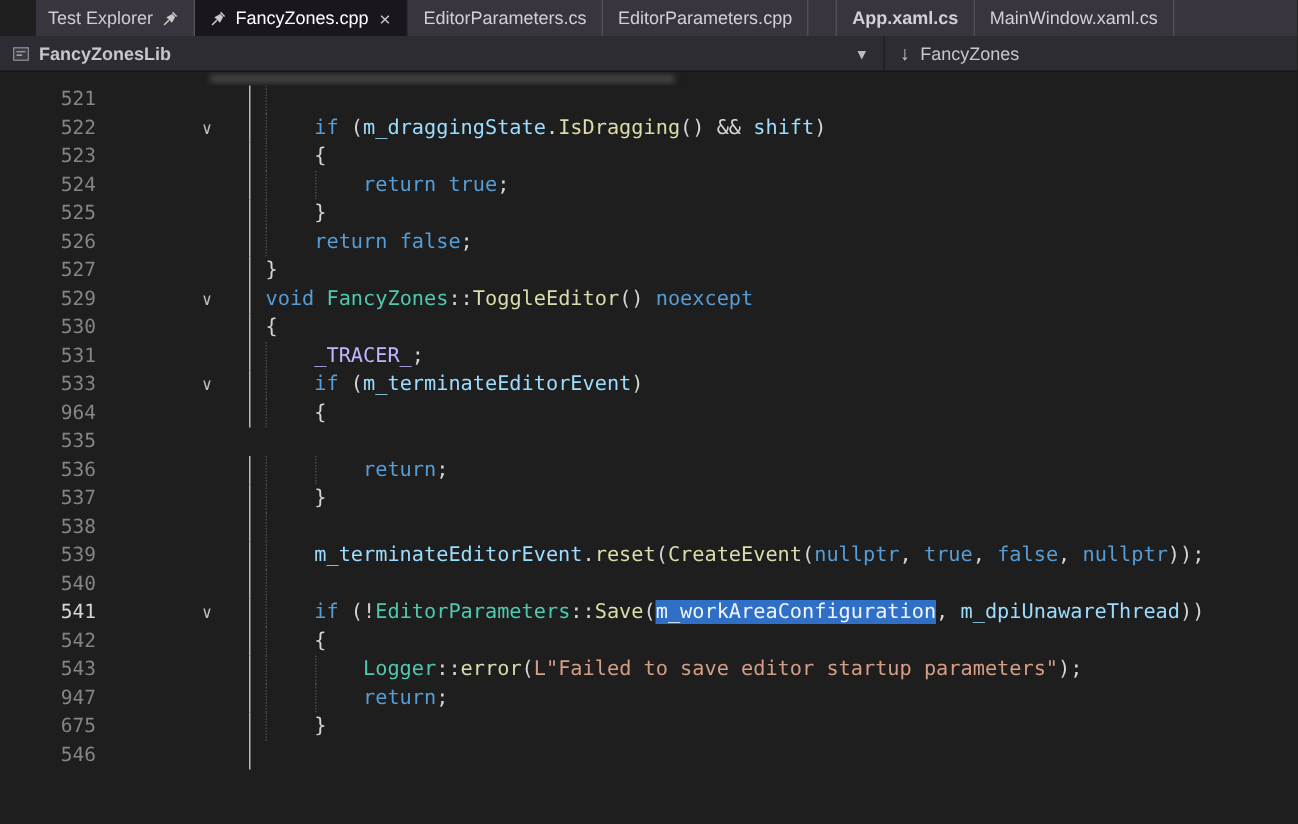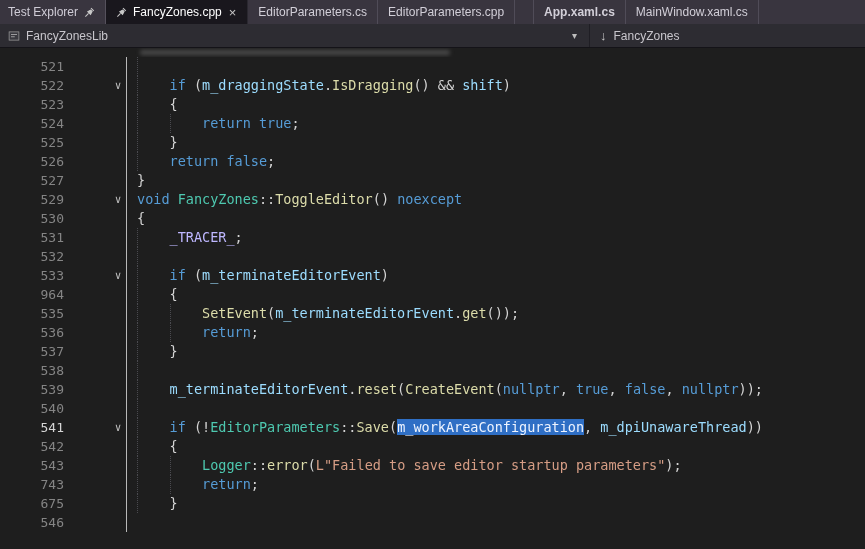--- a/index.html
+++ b/index.html
@@ -6,57 +6,57 @@
   body{
     width:865px;height:549px;overflow:hidden;
     background:var(--editor-bg,#1e1e1e);
     font-family:"Liberation Sans",sans-serif;
     -webkit-font-smoothing:antialiased;
   }
   
   .tabstrip{
     height:24px;display:flex;align-items:stretch;
     background:var(--tabstrip-bg,#39353f);
-    font-size:12px;color:#d6d4da;white-space:nowrap;
+    font-size:12px;color:#d6d4da;white-space:nowrap;margin-left:24px;
   }
   .tool-tab{
     display:flex;align-items:center;gap:6px;padding:0 10px 0 8px;
     border-right:1px solid #55515c;color:#cfccd6;cursor:pointer;
   }
   .doc-tab{
     display:flex;align-items:center;gap:6px;padding:0 10px;
     border-right:1px solid #504c58;cursor:pointer;color:#d2cfd8;
   }
   .doc-tab.active{background:var(--active-tab-bg,#19171d);color:#ffffff;border-right-color:#2a2830;}
   .doc-tab.gap{margin-left:18px;border-left:1px solid #504c58;font-weight:bold;}
   .doc-tab .close{font-size:13px;line-height:1;color:#c8c8c8;padding:0 1px;}
   .pin-wrap{display:inline-flex;align-items:center;}
   
   .navbar{
     height:23px;display:flex;align-items:stretch;
     background:var(--navbar-bg,#2d2c32);
     border-bottom:1px solid #141318;
     font-size:12px;color:#c8c6cc;
   }
-  .combo-left{flex:1;display:flex;align-items:center;gap:6px;padding:0 8px;min-width:0;cursor:pointer;}
+  .combo-left{flex:1;display:flex;align-items:center;gap:6px;padding:0 8px;min-width:0;cursor:pointer;font-weight:bold;}
   .combo-left .chev{margin-left:auto;color:#bdbdbd;font-size:10px;padding-right:4px;}
   .combo-right{width:255px;display:flex;align-items:center;gap:7px;padding:0 10px;border-left:1px solid #1f1e24;cursor:pointer;}
   .combo-right .down-arrow{color:#c8c8c8;font-size:13px;}
   
   .editor{
     position:relative;height:502px;overflow:hidden;
     font-family:"DejaVu Sans Mono",monospace;font-size:13.5px;
     background:var(--editor-bg,#1e1e1e);
   }
   .partial-row{height:9px;position:relative;overflow:hidden;}
   .smear{
     position:absolute;left:140px;top:2px;width:310px;height:5px;
     background:#777;opacity:.5;filter:blur(2px);border-radius:2px;
   }
-  .code-row{display:flex;height:19px;line-height:19px;}
+  .code-row{display:flex;height:19px;line-height:19px;gap:20px;}
   .line-num{
     flex:0 0 64px;text-align:right;font-size:13px;
     color:var(--line-number,#858585);user-select:none;
   }
   .line-num.current{color:var(--current-line-number,#d4d4d4);}
   .fold-col{
     flex:0 0 16px;margin-left:46px;text-align:center;
     color:#bdbdbd;font-size:11px;user-select:none;cursor:pointer;
   }
   .code-text{
@@ -184,81 +184,75 @@
         <span class="line-num">530</span>
         <span class="fold-col"></span>
         <span class="code-text"><span class="tok-p">{</span></span>
       </div>
       <div class="code-row">
         <span class="line-num">531</span>
         <span class="fold-col"></span>
         <span class="code-text"><i class="guide" style="left: calc(0ch + 10px);"></i><span>    </span><span class="tok-macro">_TRACER_</span><span class="tok-p">;</span></span>
       </div>
       <div class="code-row">
-        <span class="line-num">532</span>
+        <span class="line-num">533</span>
+        <span class="fold-col">∨</span>
+        <span class="code-text"><i class="guide" style="left: calc(0ch + 10px);"></i><span>    </span><span class="tok-kw">if</span><span class="tok-p"> (</span><span class="tok-var">m_terminateEditorEvent</span><span class="tok-p">)</span></span>
+      </div>
+      <div class="code-row">
+        <span class="line-num">964</span>
+        <span class="fold-col"></span>
+        <span class="code-text"><i class="guide" style="left: calc(0ch + 10px);"></i><span>    </span><span class="tok-p">{</span></span>
+      </div>
+      <div class="code-row">
+        <span class="line-num">535</span>
+        <span class="fold-col"></span>
+      </div>
+      <div class="code-row">
+        <span class="line-num">536</span>
+        <span class="fold-col"></span>
+        <span class="code-text"><i class="guide" style="left: calc(0ch + 10px);"></i><i class="guide" style="left: calc(4ch + 10px);"></i><span>        </span><span class="tok-kw">return</span><span class="tok-p">;</span></span>
+      </div>
+      <div class="code-row">
+        <span class="line-num">537</span>
+        <span class="fold-col"></span>
+        <span class="code-text"><i class="guide" style="left: calc(0ch + 10px);"></i><span>    </span><span class="tok-p">}</span></span>
+      </div>
+      <div class="code-row">
+        <span class="line-num">538</span>
         <span class="fold-col"></span>
         <span class="code-text"><i class="guide" style="left: calc(0ch + 10px);"></i></span>
       </div>
       <div class="code-row">
-        <span class="line-num">533</span>
-        <span class="fold-col">∨</span>
-        <span class="code-text"><i class="guide" style="left: calc(0ch + 10px);"></i><span>    </span><span class="tok-kw">if</span><span class="tok-p"> (</span><span class="tok-var">m_terminateEditorEvent</span><span class="tok-p">)</span></span>
-      </div>
-      <div class="code-row">
-        <span class="line-num">964</span>
+        <span class="line-num">539</span>
+        <span class="fold-col"></span>
+        <span class="code-text"><i class="guide" style="left: calc(0ch + 10px);"></i><span>    </span><span class="tok-var">m_terminateEditorEvent</span><span class="tok-p">.</span><span class="tok-fn">reset</span><span class="tok-p">(</span><span class="tok-fn">CreateEvent</span><span class="tok-p">(</span><span class="tok-kw">nullptr</span><span class="tok-p">, </span><span class="tok-kw">true</span><span class="tok-p">, </span><span class="tok-kw">false</span><span class="tok-p">, </span><span class="tok-kw">nullptr</span><span class="tok-p">));</span></span>
+      </div>
+      <div class="code-row">
+        <span class="line-num">540</span>
+        <span class="fold-col"></span>
+        <span class="code-text"><i class="guide" style="left: calc(0ch + 10px);"></i></span>
+      </div>
+      <div class="code-row">
+        <span class="line-num current">541</span>
+        <span class="fold-col">∨</span>
+        <span class="code-text"><i class="guide" style="left: calc(0ch + 10px);"></i><span>    </span><span class="tok-kw">if</span><span class="tok-p"> (!</span><span class="tok-type">EditorParameters</span><span class="tok-p">::</span><span class="tok-fn">Save</span><span class="tok-p">(</span><span class="tok-sel">m_workAreaConfiguration</span><span class="tok-p">, </span><span class="tok-var">m_dpiUnawareThread</span><span class="tok-p">))</span></span>
+      </div>
+      <div class="code-row">
+        <span class="line-num">542</span>
         <span class="fold-col"></span>
         <span class="code-text"><i class="guide" style="left: calc(0ch + 10px);"></i><span>    </span><span class="tok-p">{</span></span>
       </div>
       <div class="code-row">
-        <span class="line-num">535</span>
-        <span class="fold-col"></span>
-        <span class="code-text"><i class="guide" style="left: calc(0ch + 10px);"></i><i class="guide" style="left: calc(4ch + 10px);"></i><span>        </span><span class="tok-fn">SetEvent</span><span class="tok-p">(</span><span class="tok-var">m_terminateEditorEvent</span><span class="tok-p">.</span><span class="tok-fn">get</span><span class="tok-p">());</span></span>
-      </div>
-      <div class="code-row">
-        <span class="line-num">536</span>
-        <span class="fold-col"></span>
-        <span class="code-text"><i class="guide" style="left: calc(0ch + 10px);"></i><i class="guide" style="left: calc(4ch + 10px);"></i><span>        </span><span class="tok-kw">return</span><span class="tok-p">;</span></span>
-      </div>
-      <div class="code-row">
-        <span class="line-num">537</span>
-        <span class="fold-col"></span>
-        <span class="code-text"><i class="guide" style="left: calc(0ch + 10px);"></i><span>    </span><span class="tok-p">}</span></span>
-      </div>
-      <div class="code-row">
-        <span class="line-num">538</span>
-        <span class="fold-col"></span>
-        <span class="code-text"><i class="guide" style="left: calc(0ch + 10px);"></i></span>
-      </div>
-      <div class="code-row">
-        <span class="line-num">539</span>
-        <span class="fold-col"></span>
-        <span class="code-text"><i class="guide" style="left: calc(0ch + 10px);"></i><span>    </span><span class="tok-var">m_terminateEditorEvent</span><span class="tok-p">.</span><span class="tok-fn">reset</span><span class="tok-p">(</span><span class="tok-fn">CreateEvent</span><span class="tok-p">(</span><span class="tok-kw">nullptr</span><span class="tok-p">, </span><span class="tok-kw">true</span><span class="tok-p">, </span><span class="tok-kw">false</span><span class="tok-p">, </span><span class="tok-kw">nullptr</span><span class="tok-p">));</span></span>
-      </div>
-      <div class="code-row">
-        <span class="line-num">540</span>
-        <span class="fold-col"></span>
-        <span class="code-text"><i class="guide" style="left: calc(0ch + 10px);"></i></span>
-      </div>
-      <div class="code-row">
-        <span class="line-num current">541</span>
-        <span class="fold-col">∨</span>
-        <span class="code-text"><i class="guide" style="left: calc(0ch + 10px);"></i><span>    </span><span class="tok-kw">if</span><span class="tok-p"> (!</span><span class="tok-type">EditorParameters</span><span class="tok-p">::</span><span class="tok-fn">Save</span><span class="tok-p">(</span><span class="tok-sel">m_workAreaConfiguration</span><span class="tok-p">, </span><span class="tok-var">m_dpiUnawareThread</span><span class="tok-p">))</span></span>
-      </div>
-      <div class="code-row">
-        <span class="line-num">542</span>
-        <span class="fold-col"></span>
-        <span class="code-text"><i class="guide" style="left: calc(0ch + 10px);"></i><span>    </span><span class="tok-p">{</span></span>
-      </div>
-      <div class="code-row">
         <span class="line-num">543</span>
         <span class="fold-col"></span>
         <span class="code-text"><i class="guide" style="left: calc(0ch + 10px);"></i><i class="guide" style="left: calc(4ch + 10px);"></i><span>        </span><span class="tok-type">Logger</span><span class="tok-p">::</span><span class="tok-fn">error</span><span class="tok-p">(</span><span class="tok-str">L"Failed to save editor startup parameters"</span><span class="tok-p">);</span></span>
       </div>
       <div class="code-row">
-        <span class="line-num">743</span>
+        <span class="line-num">947</span>
         <span class="fold-col"></span>
         <span class="code-text"><i class="guide" style="left: calc(0ch + 10px);"></i><i class="guide" style="left: calc(4ch + 10px);"></i><span>        </span><span class="tok-kw">return</span><span class="tok-p">;</span></span>
       </div>
       <div class="code-row">
         <span class="line-num">675</span>
         <span class="fold-col"></span>
         <span class="code-text"><i class="guide" style="left: calc(0ch + 10px);"></i><span>    </span><span class="tok-p">}</span></span>
       </div>
       <div class="code-row">
         <span class="line-num">546</span>

